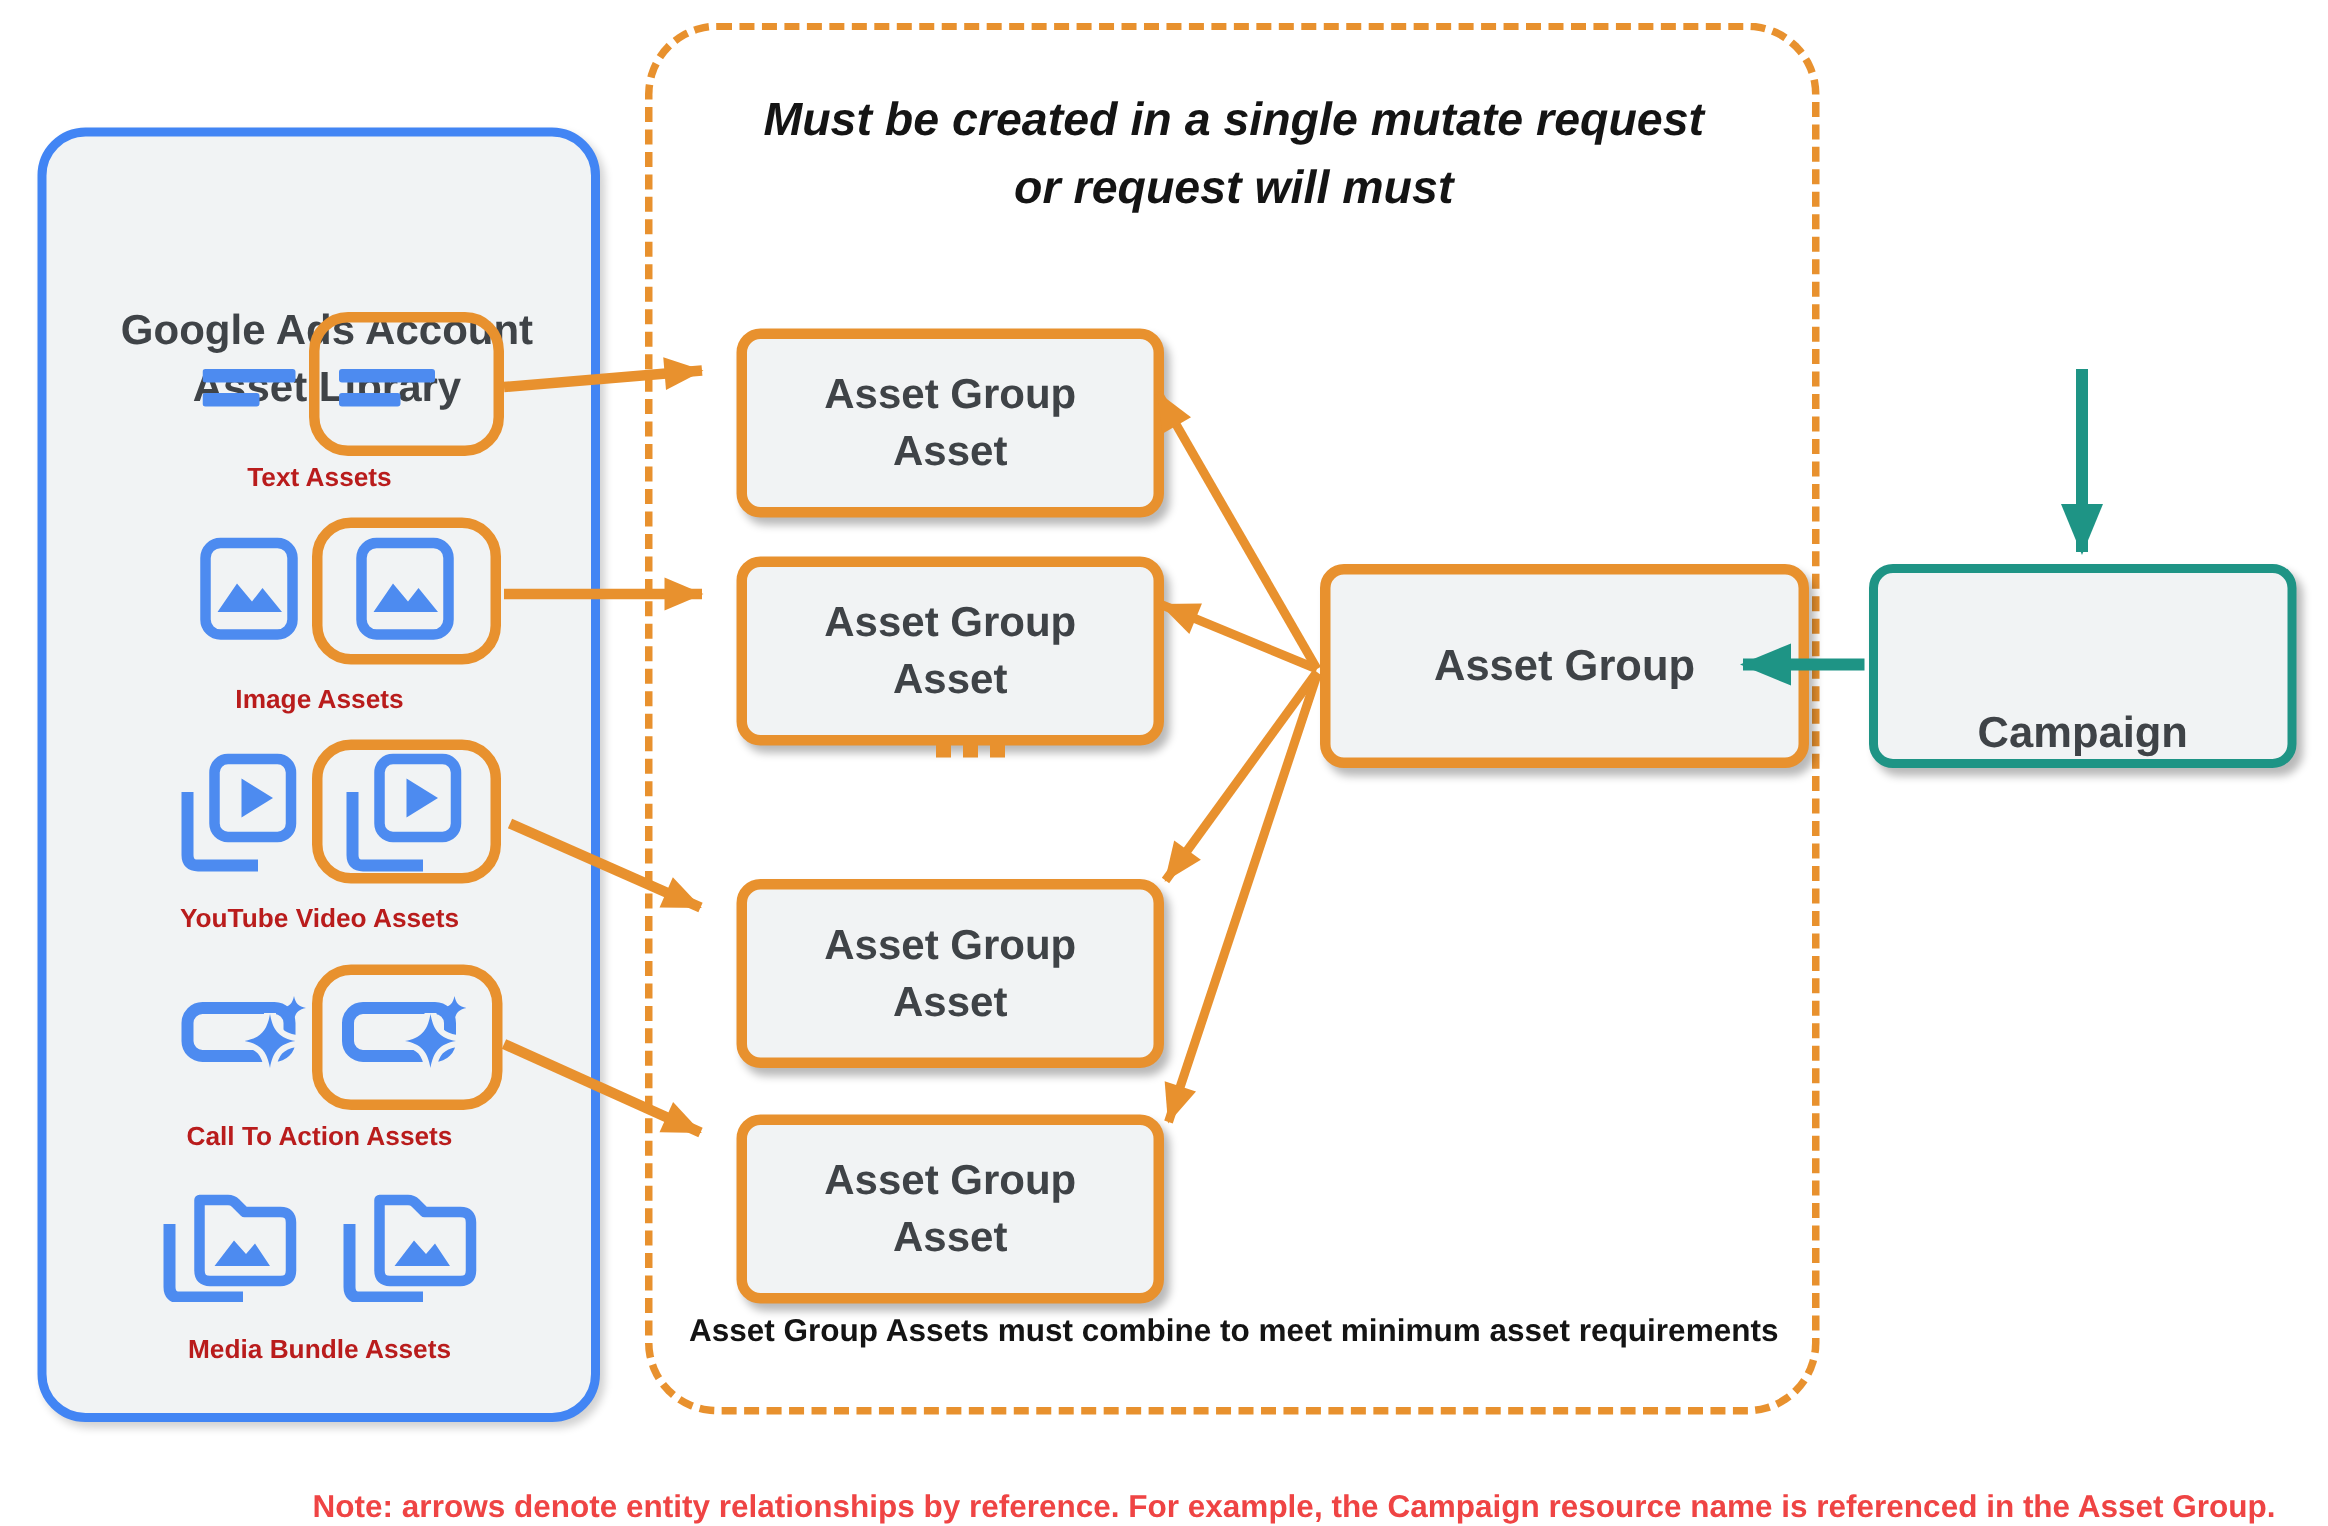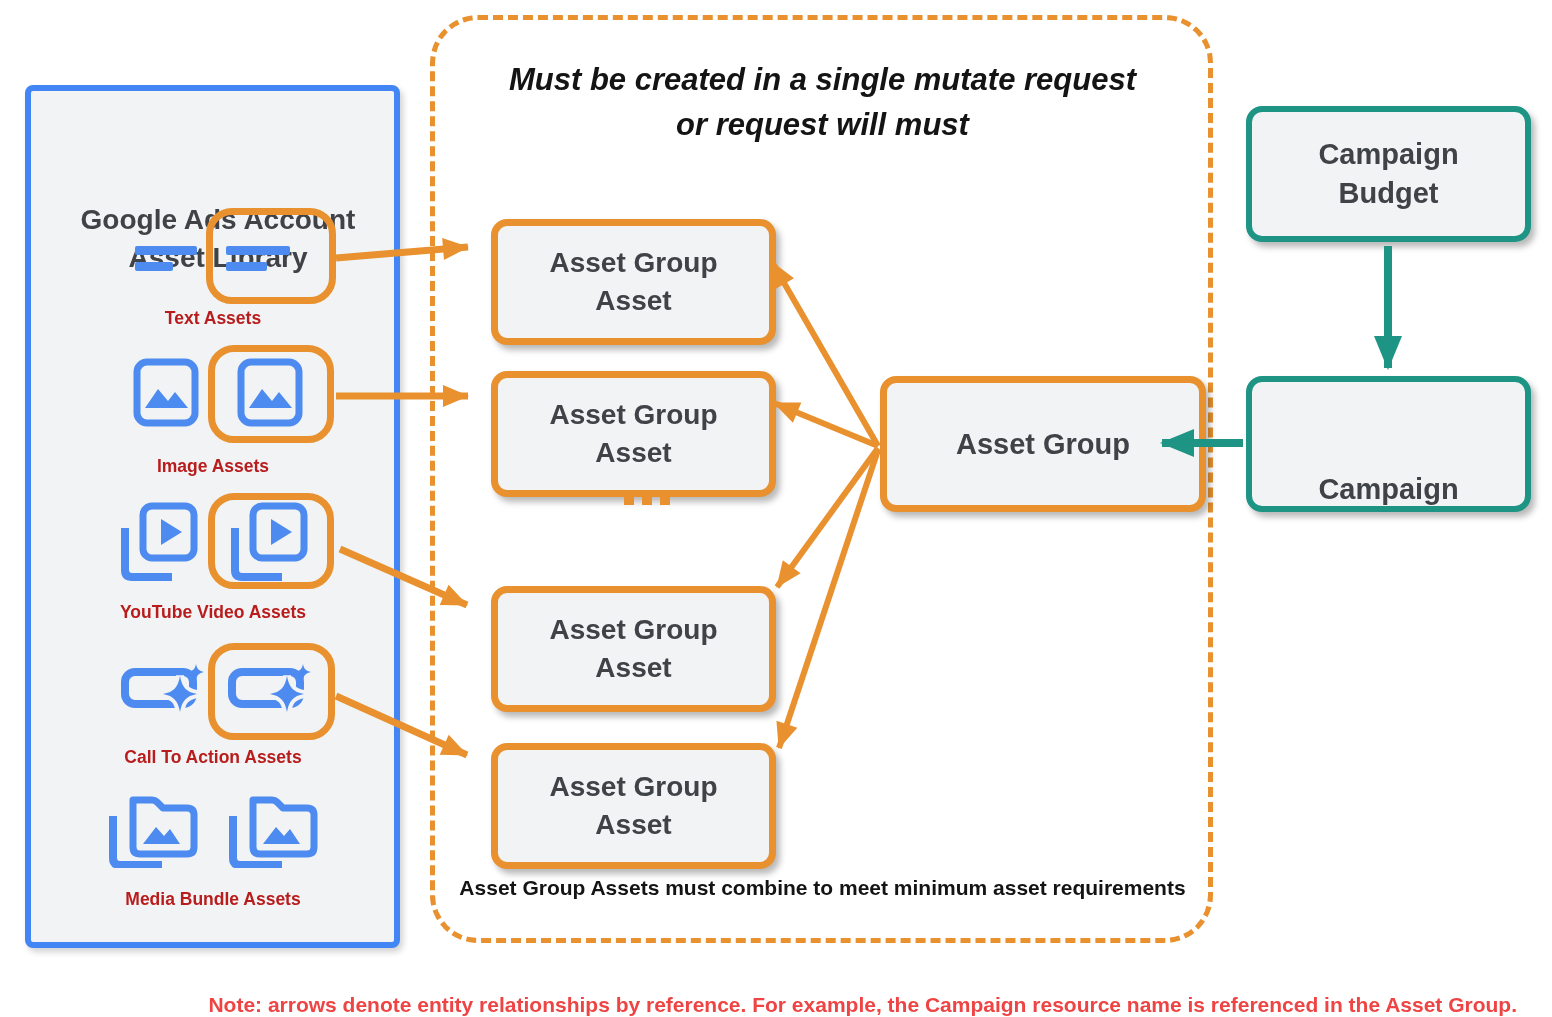--- a/index.html
+++ b/index.html
@@ -3,21 +3,21 @@
 <meta charset="utf-8">
 <style>
   html,body{margin:0;padding:0;background:#ffffff;}
   #stage{
     position:relative;width:1552px;height:1017px;background:#ffffff;overflow:hidden;
     font-family:"Liberation Sans", sans-serif;
   }
   
   .library-panel{
     position:absolute;left:25px;top:85px;width:375px;height:863px;box-sizing:border-box;
-    background:#F1F3F4;border:6px solid #4285F4;border-radius:8px;
+    background:#F1F3F4;border:6px solid #4285F4;border-radius:32px;
     box-shadow:3px 4px 6px rgba(0,0,0,0.18);
   }
   .library-title{
     position:absolute;left:42px;top:110px;width:340px;text-align:center;
     font-size:28px;font-weight:bold;color:#3F4347;line-height:1.35;
   }
   .asset-label{
     position:absolute;text-align:center;font-size:17.5px;font-weight:bold;color:#b91c1c;
   }
   .hl-box{ 
@@ -156,23 +156,20 @@
   <div class="ebox orange aga" style="top:705px;">
     <div class="wrap">Asset Group Asset</div>
   </div>
 
   <div class="mutate-footer">Asset Group Assets must combine to meet minimum asset requirements</div>
 
   <div class="ebox orange entity-label" style="left:880px;top:376px;width:326px;height:136px;">
     <div>Asset Group</div>
   </div>
 
-  <div class="ebox teal entity-label cb" style="left:1246px;top:106px;width:285px;height:136px;">
-    <div class="wrap">Campaign Budget</div>
-  </div>
 
   <div class="ebox teal entity-label" style="left:1246px;top:376px;width:285px;height:136px;align-items:flex-end;">
     <div>Campaign</div>
   </div>
 
   <div class="note">Note: arrows denote entity relationships by reference. For example, the Campaign resource name is referenced in the Asset Group.</div>
 
   <svg class="overlay" width="1552" height="1017" viewBox="0 0 1552 1017">
     <defs>
       <marker id="ah-o" viewBox="0 0 28 24" refX="26" refY="12" markerWidth="28" markerHeight="24" orient="auto" markerUnits="userSpaceOnUse">

